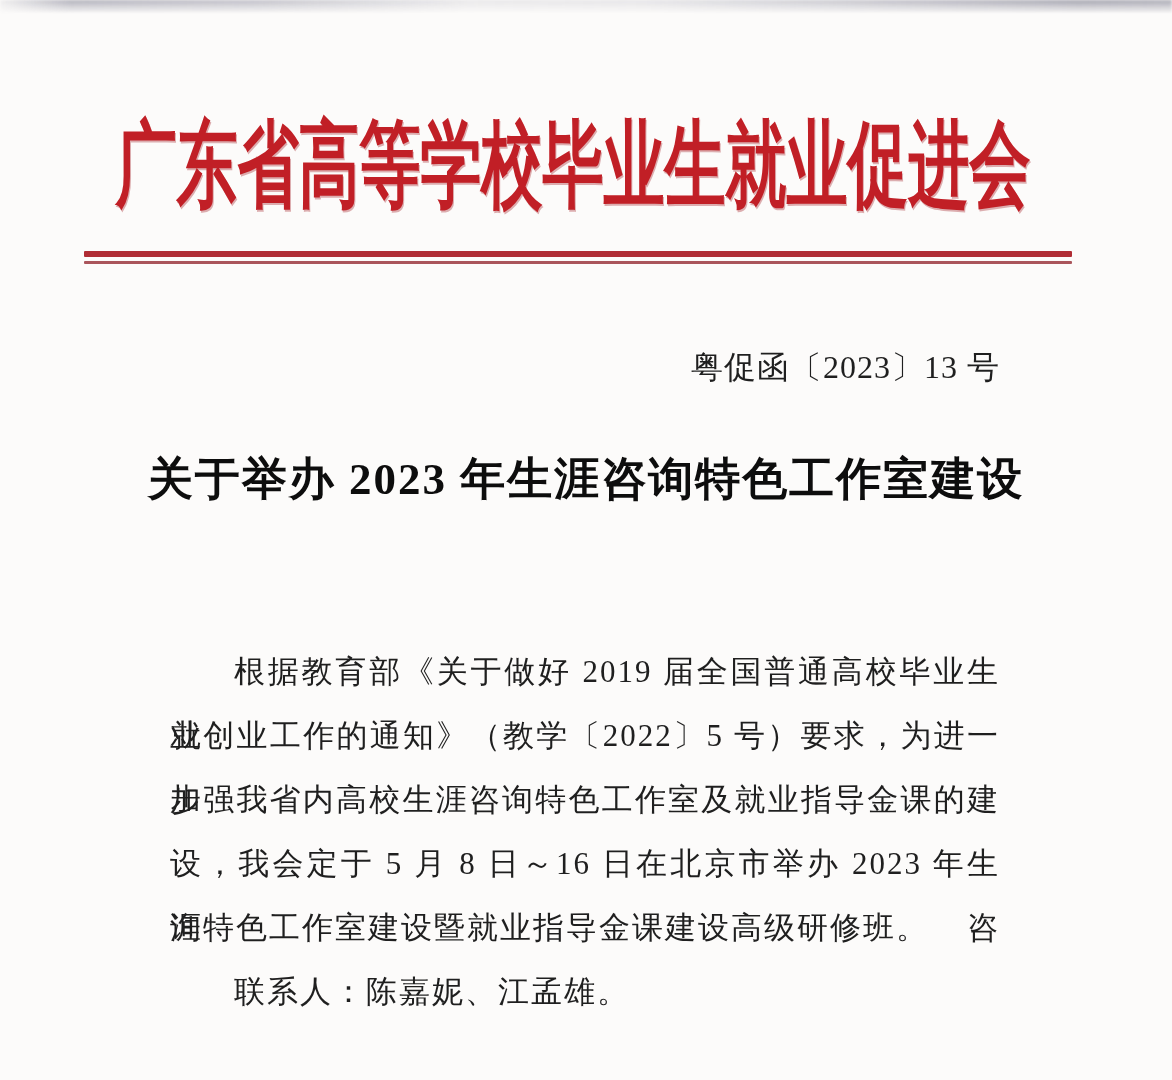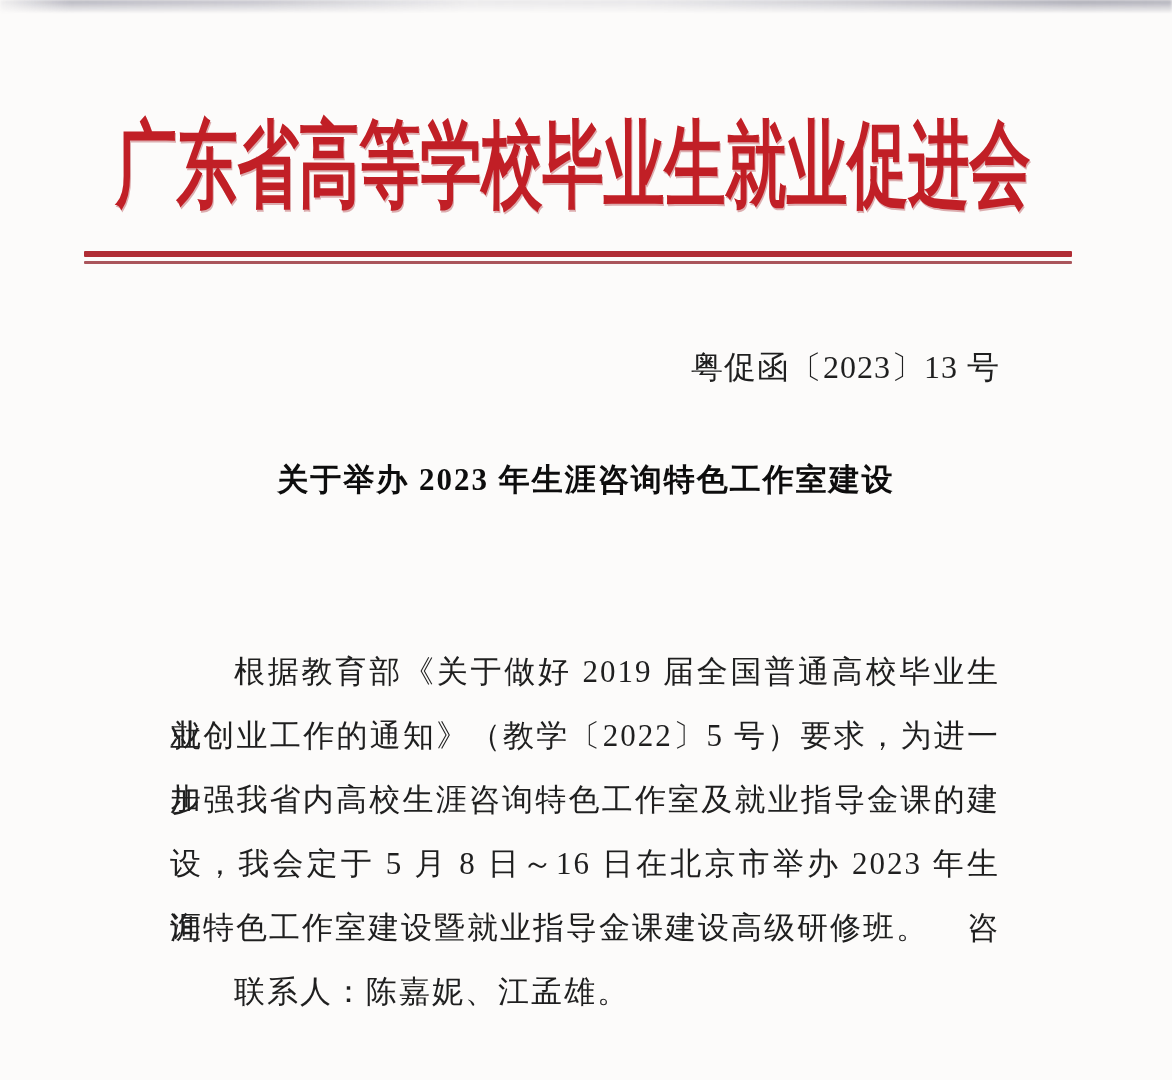--- a/index.html
+++ b/index.html
@@ -90,21 +90,21 @@
   .doc-title {
     position: absolute;
     top: 447px;
     left: 0;
     width: 100%;
     text-align: center;
     color: #0d0d0d;
     font-weight: 700;
   }
   .title-line {
-    font-size: 31px;
+    font-size: 45px;
     line-height: 65px;
     letter-spacing: 2px;
     white-space: nowrap;
   }
 
   .body-text {
     position: absolute;
     top: 630px;
     left: 170px;
     width: 830px;

